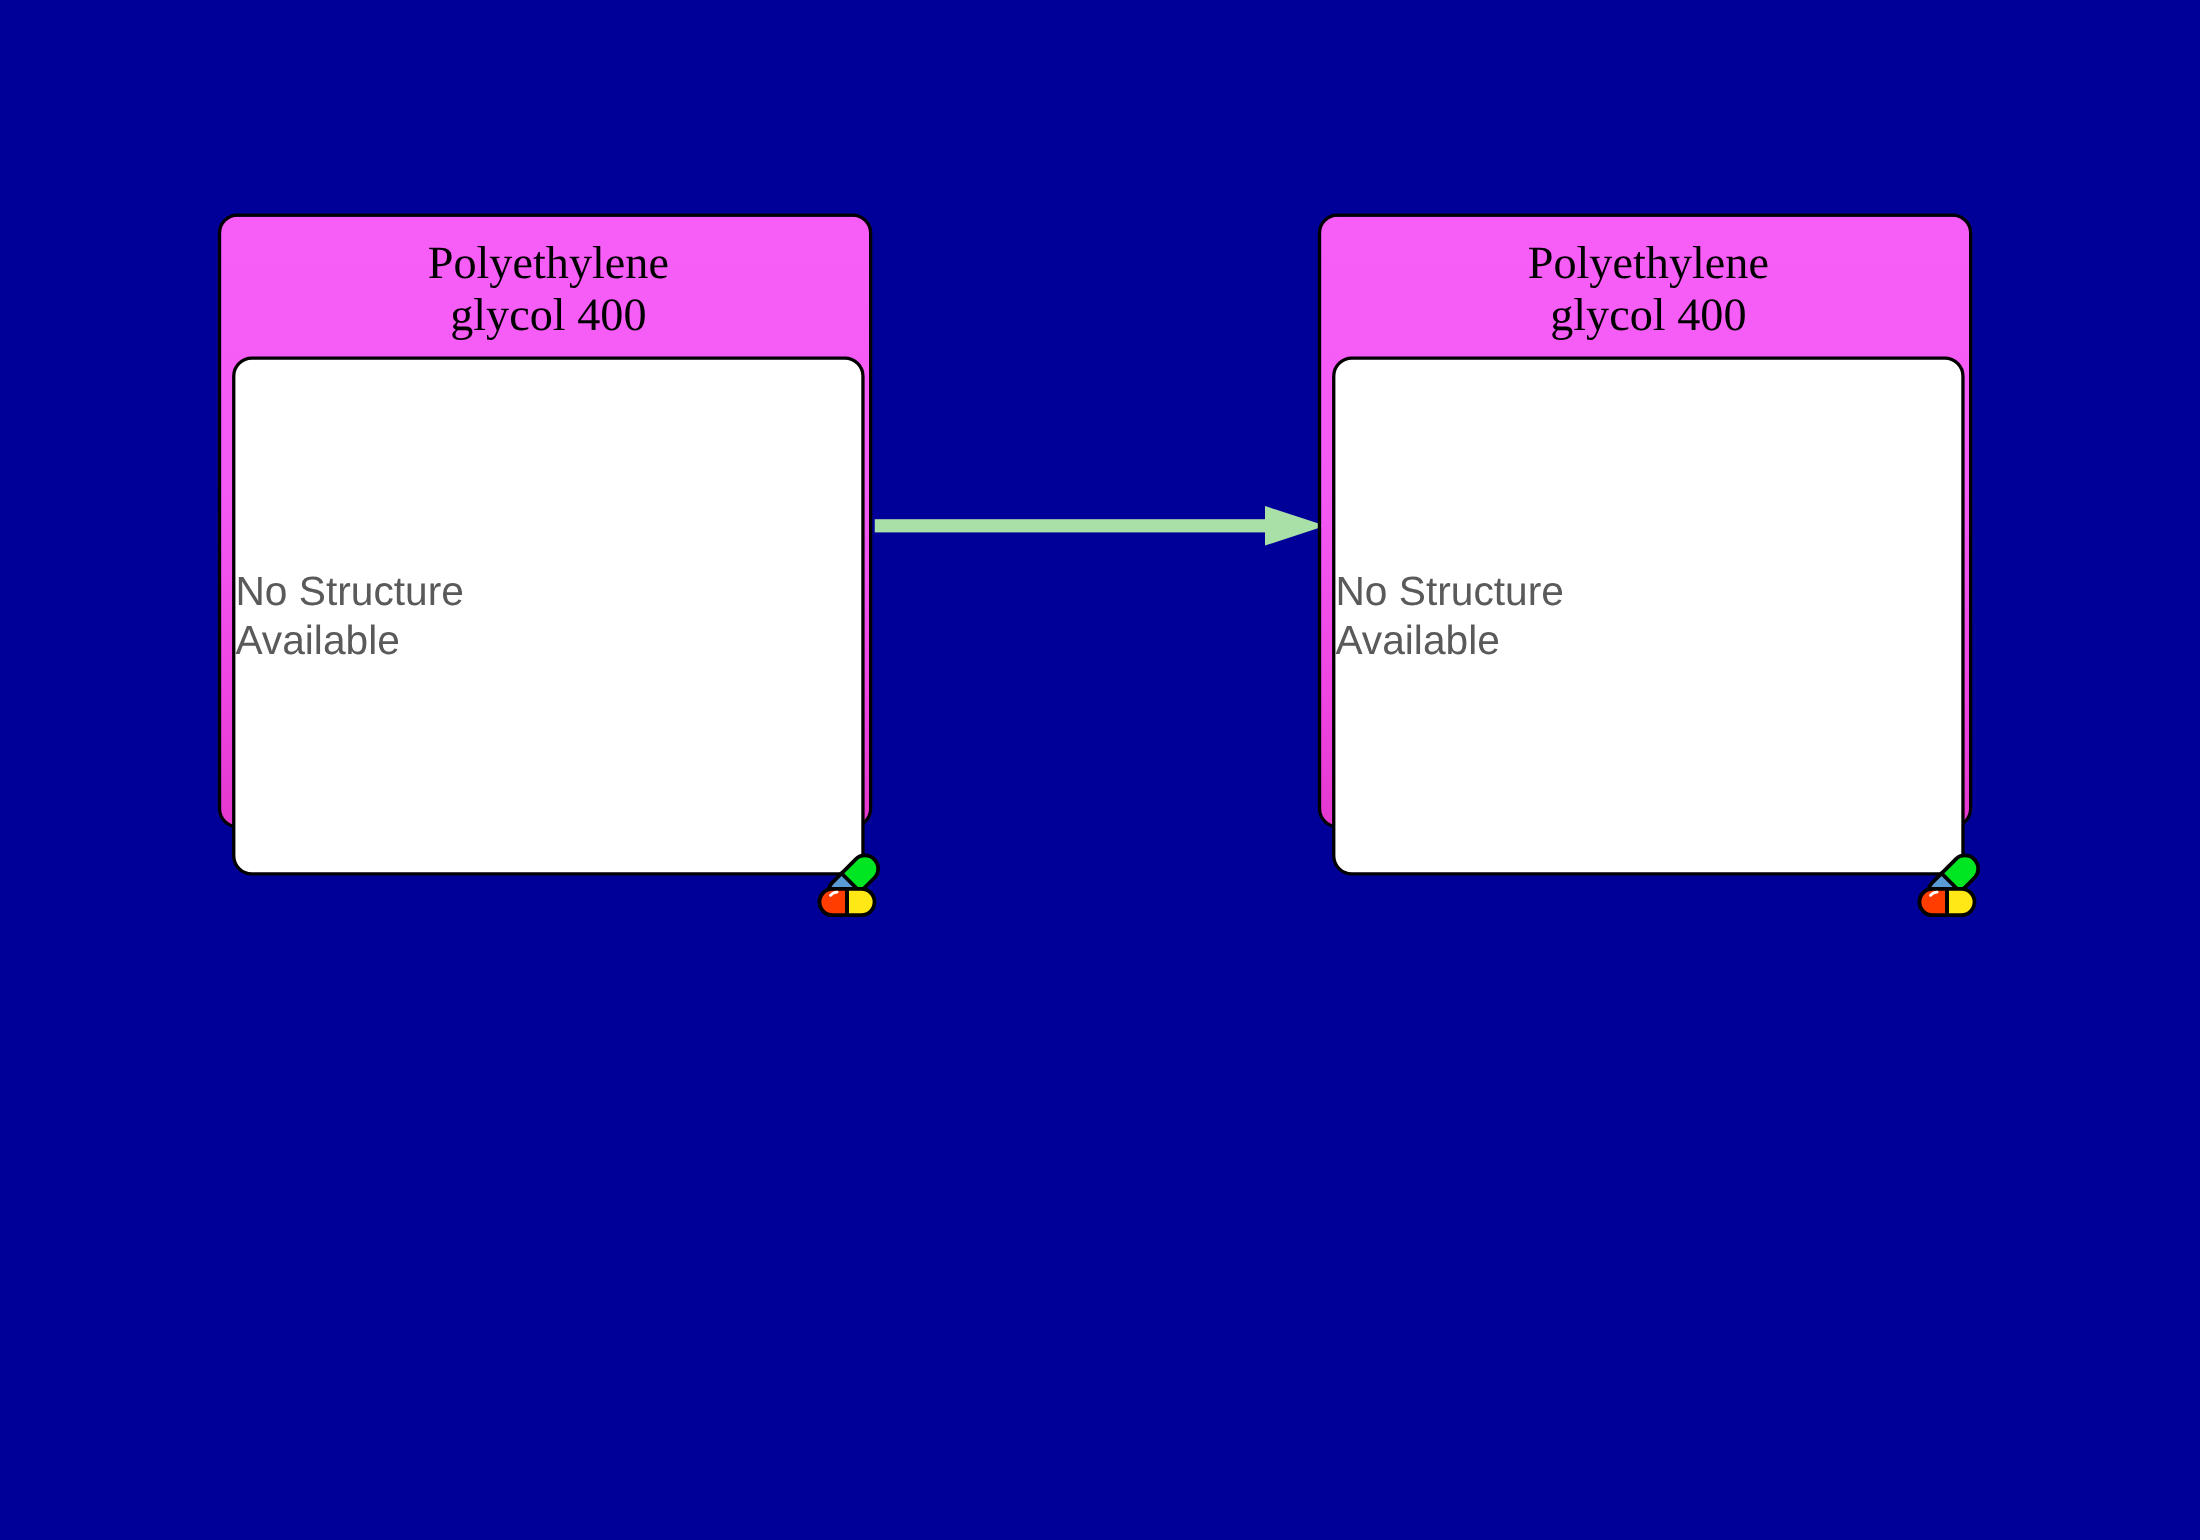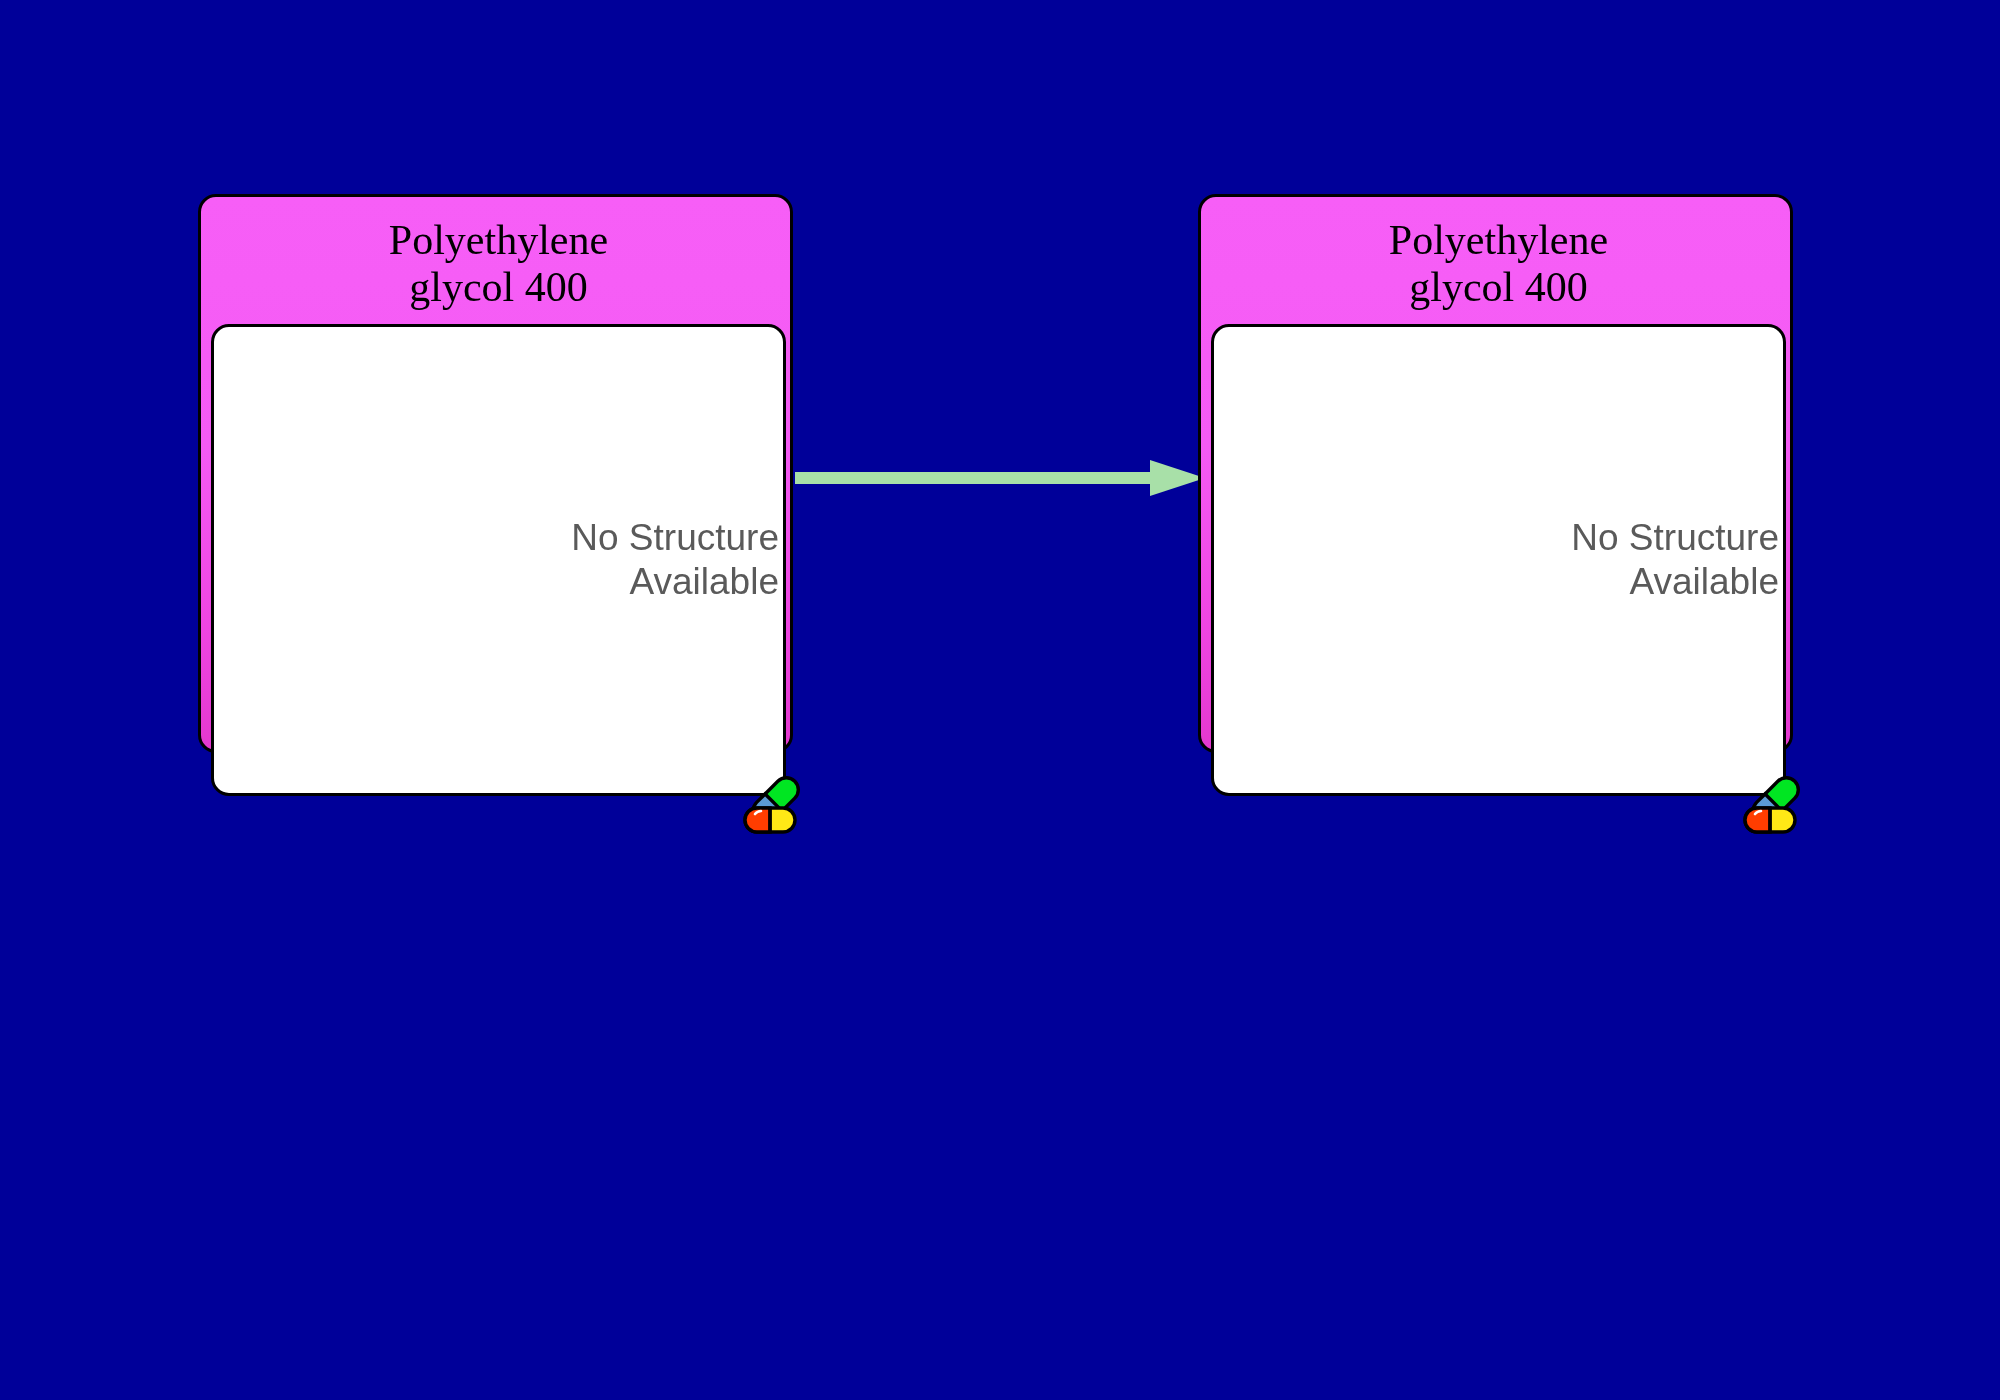--- a/index.html
+++ b/index.html
@@ -70,24 +70,24 @@
     box-sizing: border-box;
     border: 3px solid #000000;
     border-radius: 18px;
     background: #ffffff;
     overflow: visible;
   }
 
   .node-structure-text {
     position: absolute;
     left: 0;
-    right: 4px;
+    right: 17px;
     top: 50%;
     transform: translateY(-50%);
-    text-align: right;
+    text-align: left;
     font-family: "Liberation Sans", sans-serif;
     font-size: 37px;
     line-height: 1.18;
     color: #5a5a5a;
     white-space: pre-line;
   }
 
   
   .pill-badge {
     position: absolute;

